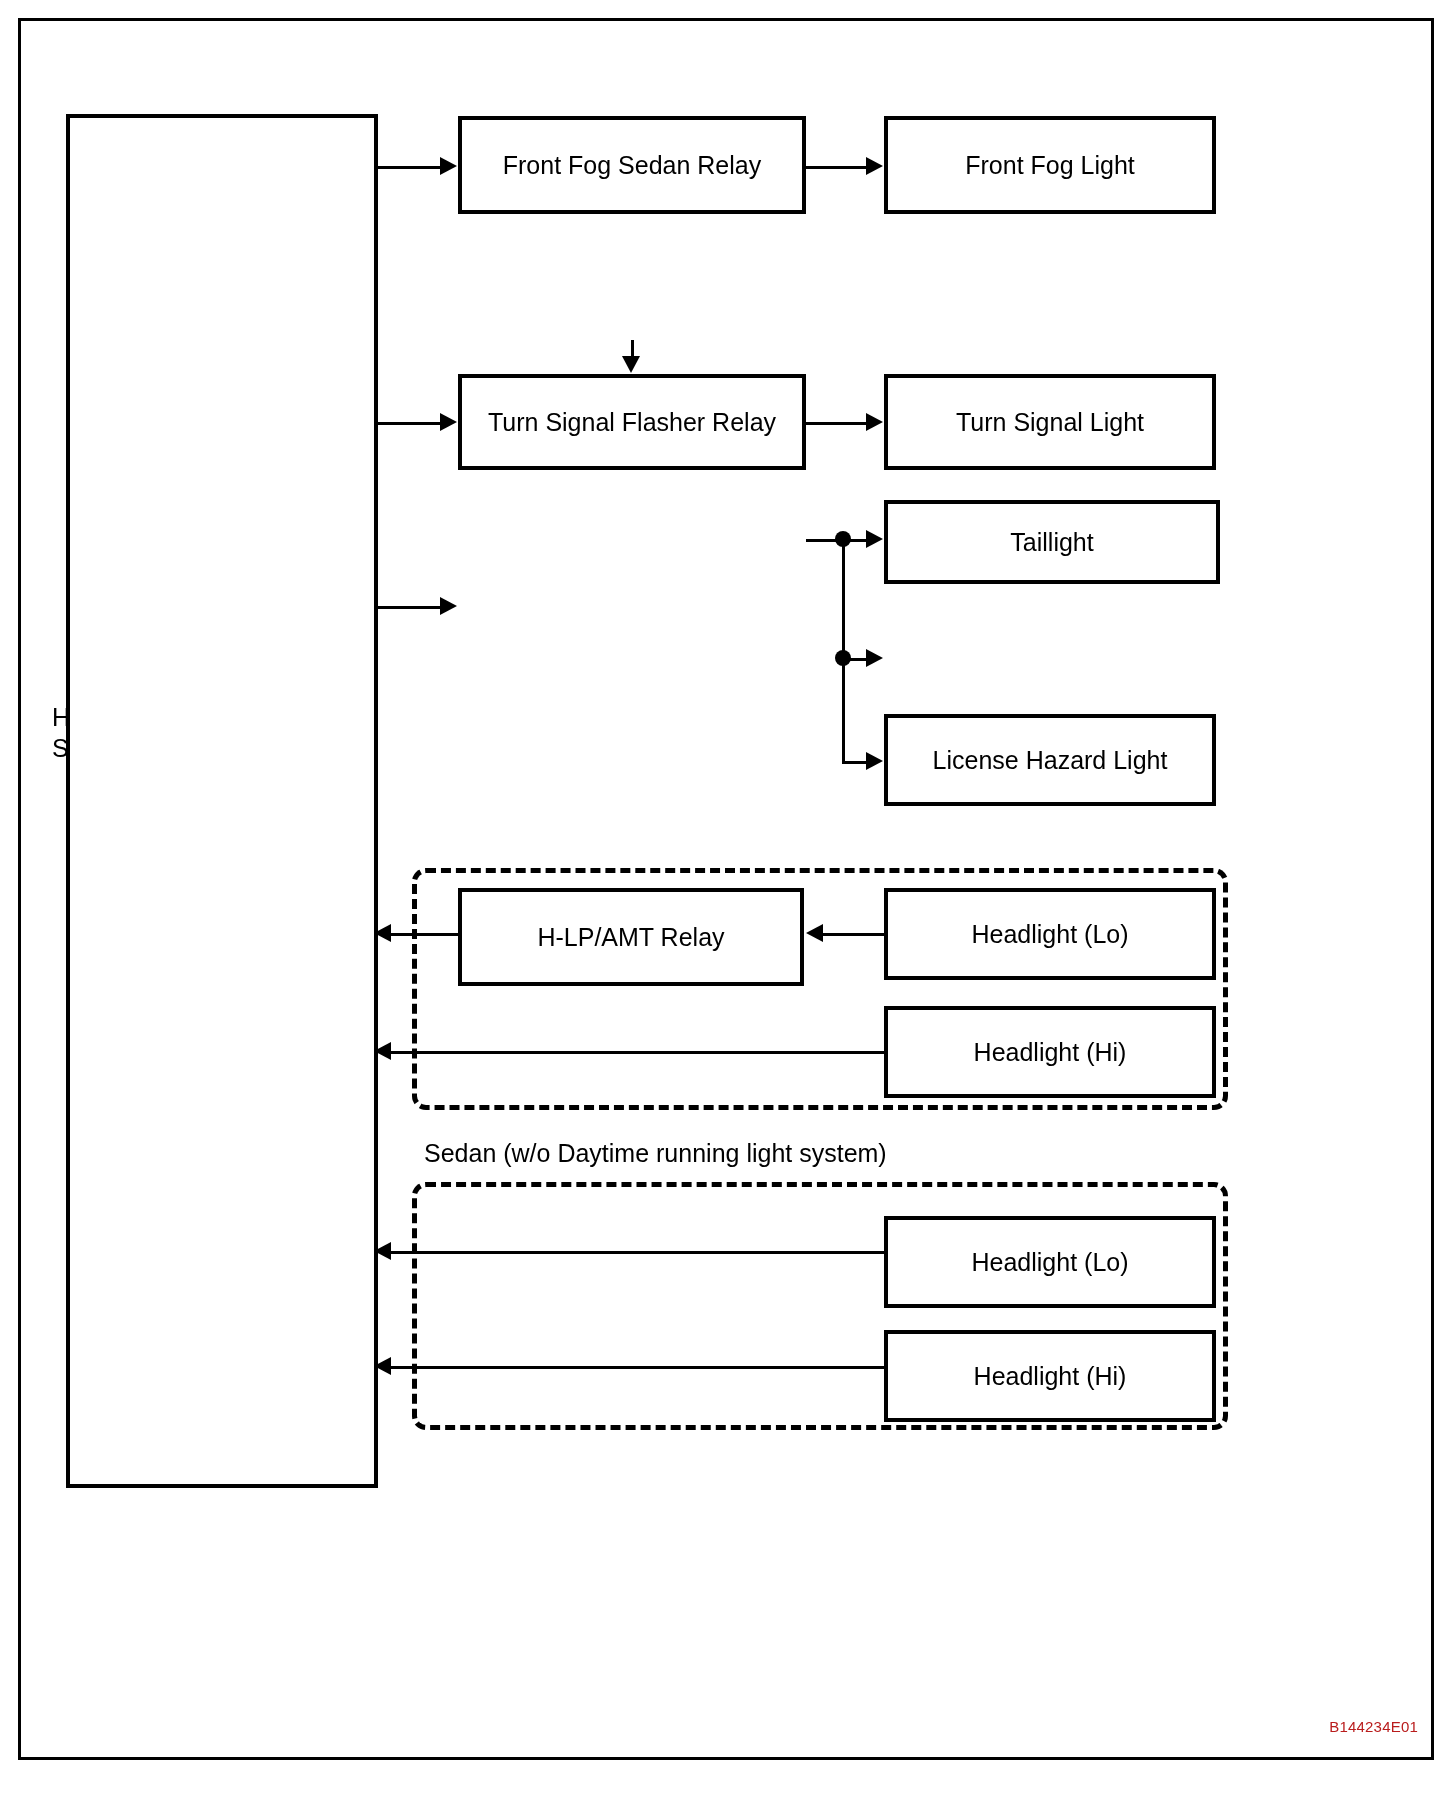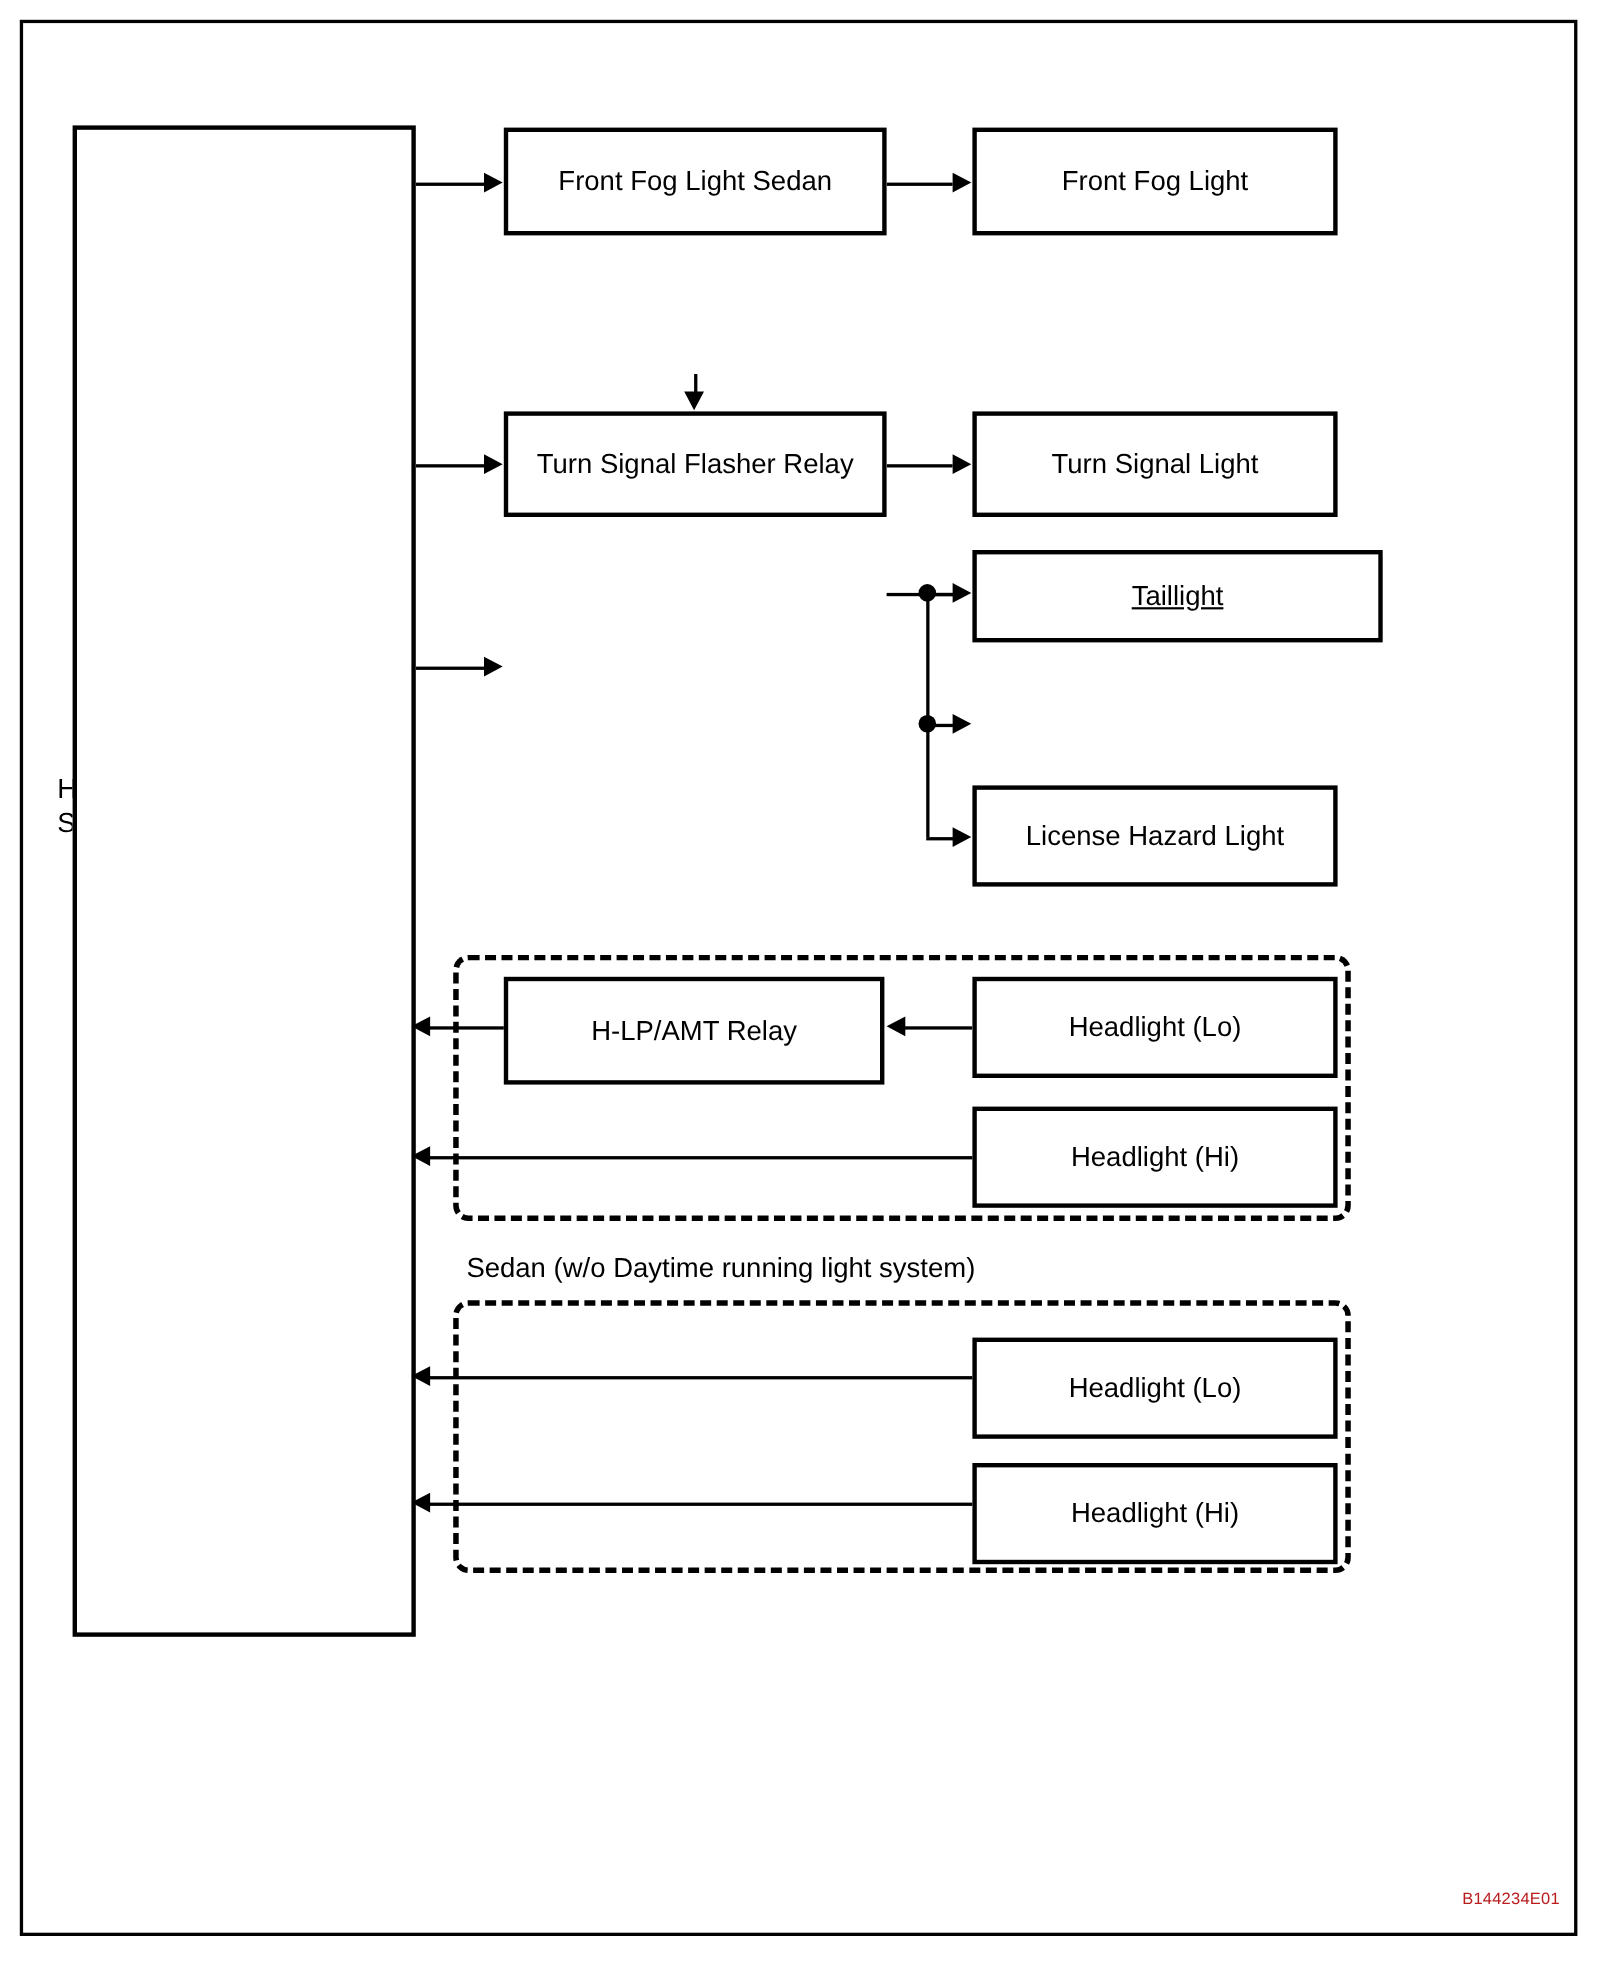--- a/index.html
+++ b/index.html
@@ -158,21 +158,21 @@
 <body>
 
 <div id="page">
 
   <div id="page-border"></div>
 
   <div class="box" id="dimmer-switch-box"></div>
   <div id="dimmer-switch-label">Headlight Dimmer
 Switch</div>
 
-  <div class="box" style="left:458px; top:116px; width:348px; height:98px;">Front Fog Light Sedan</div>
+  <div class="box" style="left:458px; top:116px; width:348px; height:98px;">Front Fog Sedan Relay</div>
 
   <div class="box" style="left:884px; top:116px; width:332px; height:98px;">Front Fog Light</div>
 
   <div class="wire-h" style="left:378px; top:166px; width:62px;"></div>
   <div class="arrow-right" style="left:440px; top:157px;"></div>
 
   <div class="wire-h" style="left:806px; top:166px; width:60px;"></div>
   <div class="arrow-right" style="left:866px; top:157px;"></div>
 
 
@@ -183,21 +183,21 @@
 
   <div class="box" style="left:458px; top:374px; width:348px; height:96px;">Turn Signal Flasher Relay</div>
 
   <div class="wire-h" style="left:378px; top:422px; width:62px;"></div>
   <div class="arrow-right" style="left:440px; top:413px;"></div>
 
   <div class="wire-h" style="left:806px; top:422px; width:60px;"></div>
   <div class="arrow-right" style="left:866px; top:413px;"></div>
 
 
-  <div class="box" style="left:884px; top:500px; width:373px; height:84px;text-decoration:underline;">Taillight</div>
+  <div class="box" style="left:884px; top:500px; width:336px; height:84px;">Taillight</div>
 
 
   <div class="box" style="left:884px; top:714px; width:332px; height:92px;">License Hazard Light</div>
 
   <div class="wire-h" style="left:378px; top:606px; width:62px;"></div>
   <div class="arrow-right" style="left:440px; top:597px;"></div>
 
   <div class="wire-h" style="left:806px; top:539px; width:62px;"></div>
 
   <div class="wire-v" style="left:842px; top:539px; height:222px;"></div>

